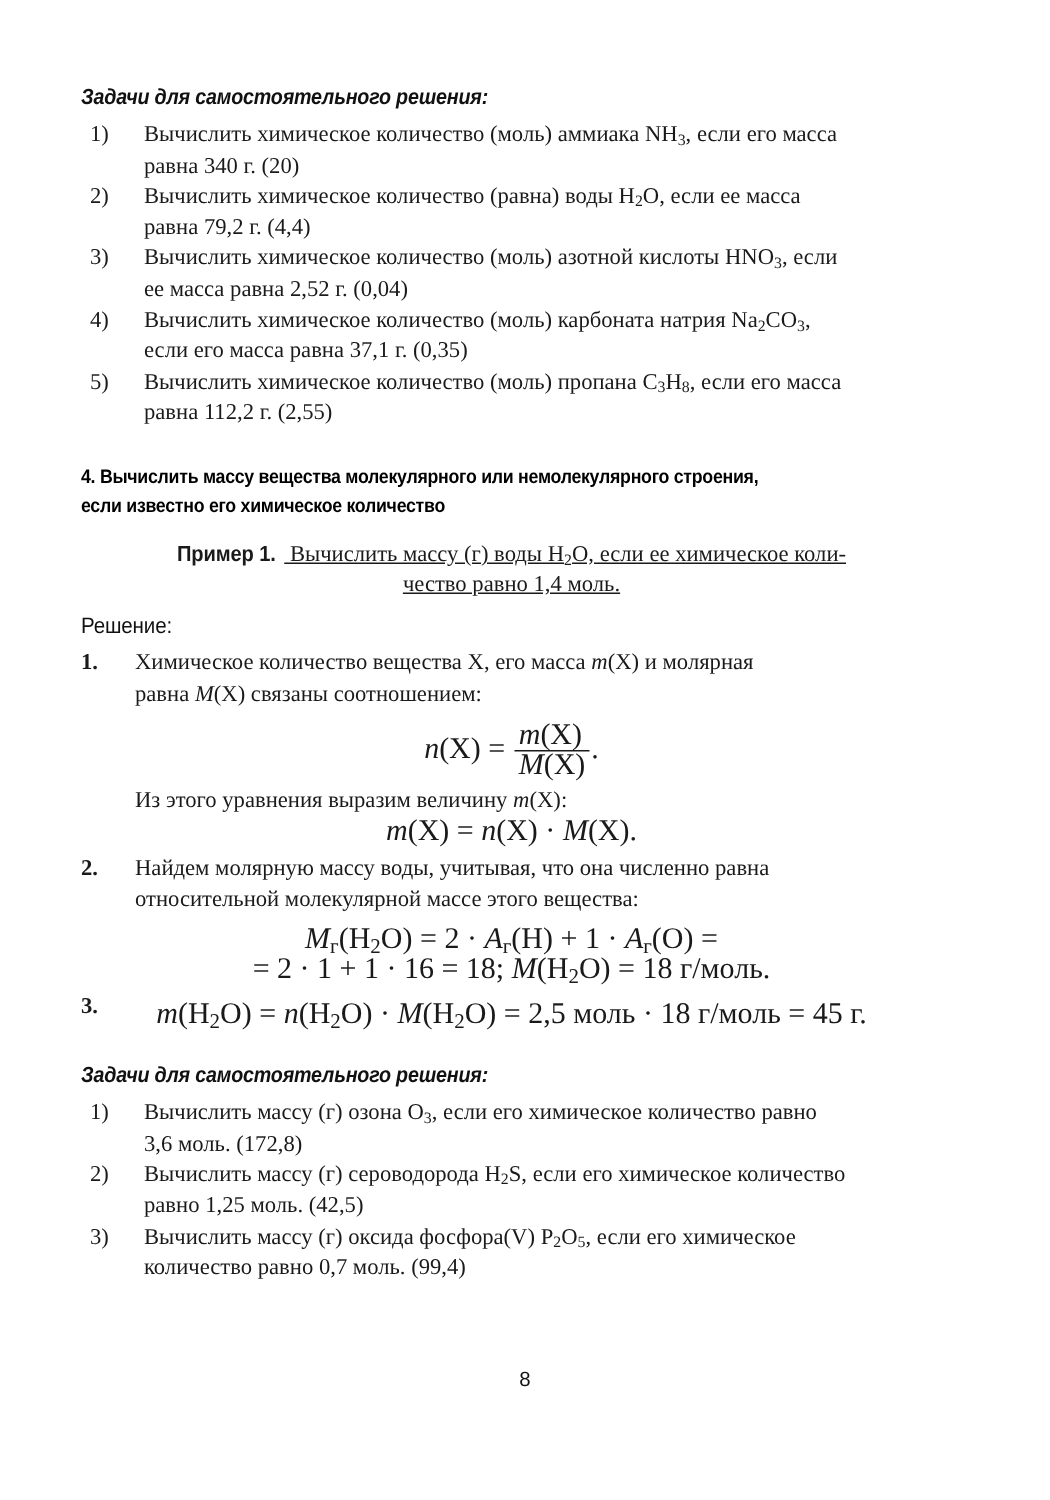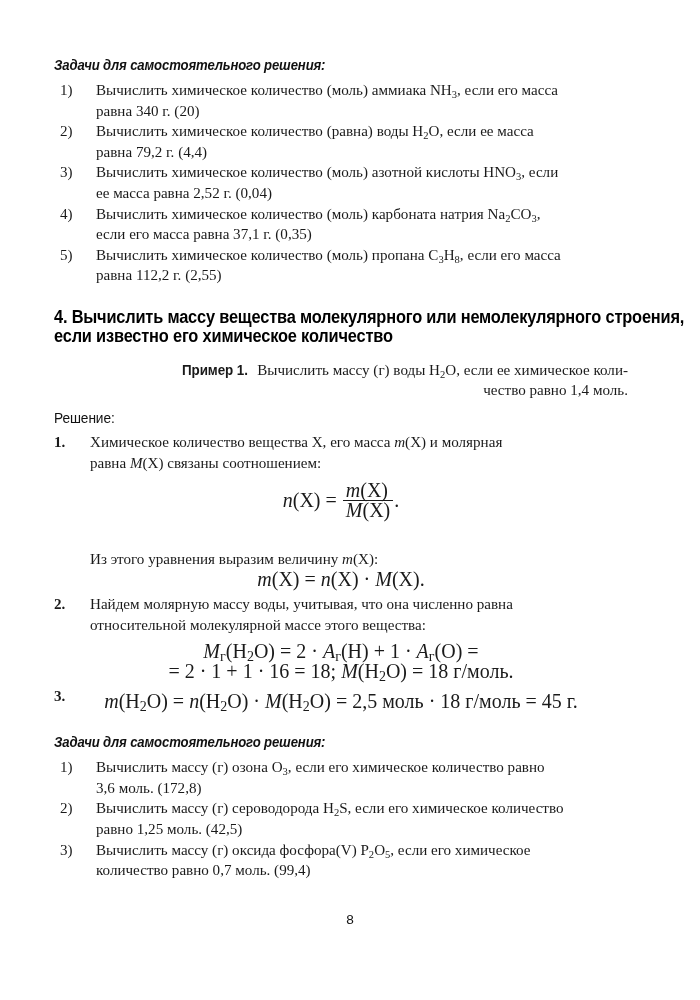--- a/index.html
+++ b/index.html
@@ -94,21 +94,21 @@
     width: 22px;
     font-weight: bold;
     text-align: left;
     font-size: 15.1px;
   }
 
   
   .big-heading {
     font-family: "Liberation Sans Narrow", "Liberation Sans", "DejaVu Sans", sans-serif;
     font-weight: bold;
-    font-size: 18px;
+    font-size: 13px;
     line-height: 19.5px;
     color: #000;
     letter-spacing: -0.2px;
     display: block;
   }
   .big-heading .ln {
     display: block;
     transform: scaleX(0.91);
     transform-origin: left center;
     white-space: nowrap;
@@ -222,21 +222,21 @@
 
   <div class="gap-lg"></div>
 
   <div class="big-heading">
     <span class="ln">4. Вычислить массу вещества молекулярного или немолекулярного строения,</span>
     <span class="ln">если известно его химическое количество</span>
   </div>
 
   <div class="gap-md"></div>
 
-  <div class="serif" style="text-align:right;">
+  <div class="serif" style="text-align:center;text-decoration:underline;">
     <span class="inline-label">Пример 1.</span><span> Вычислить массу (г) воды H</span><sub>2</sub><span>O, если ее химическое коли-</span><br><span>чество равно 1,4 моль.</span>
   </div>
 
   <div class="gap-sm"></div>
 
   <div>
     <span class="solve-label">Решение:</span>
   </div>
 
   <div class="gap-xs"></div>
@@ -255,21 +255,21 @@
     <span class="mi">n</span><span>(X)</span>
     <span>=</span>
     <span class="frac">
       <span class="num"><span class="mi">m</span><span>(X)</span></span>
       <span class="den"><span class="mi">M</span><span>(X)</span></span>
     </span><span>.</span>
   </div>
 
   <div class="gap-xs"></div>
 
-  <div class="serif" style="text-align:left; padding-left:36px;margin-top:25px;">
+  <div class="serif" style="text-align:left; padding-left:36px;">
     <span>Из этого уравнения выразим величину </span><span class="mi">m</span><span>(X):</span>
   </div>
 
   <div class="math">
     <span class="mi">m</span><span>(X) = </span><span class="mi">n</span><span>(X) · </span><span class="mi">M</span><span>(X).</span>
   </div>
 
   <div class="gap-xs"></div>
 
   <ol class="dot-list">

